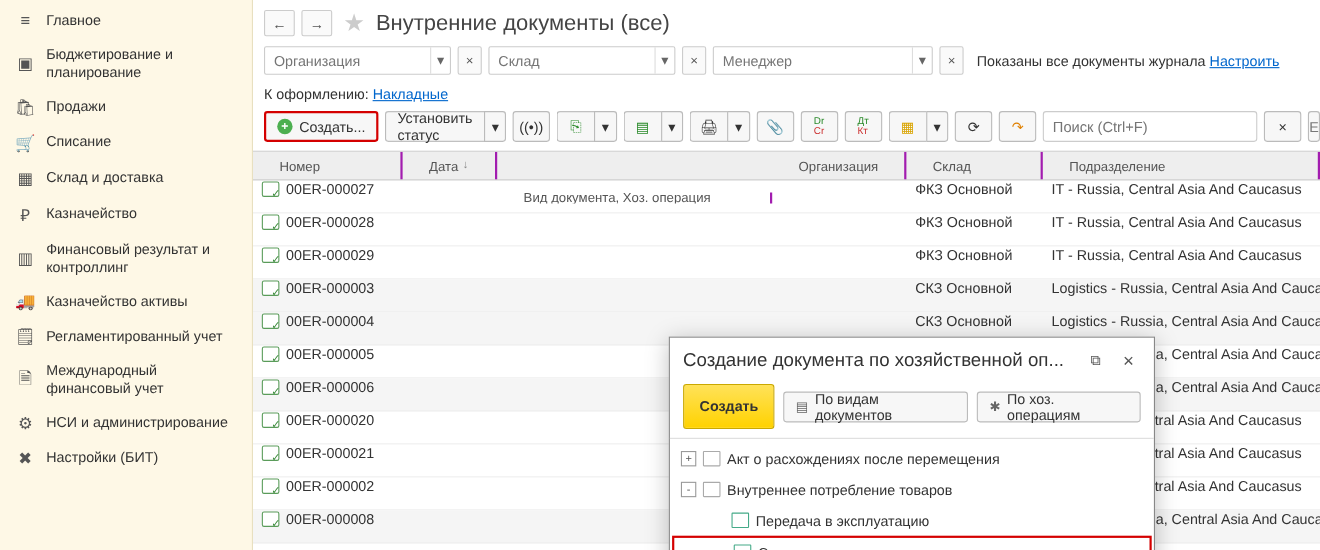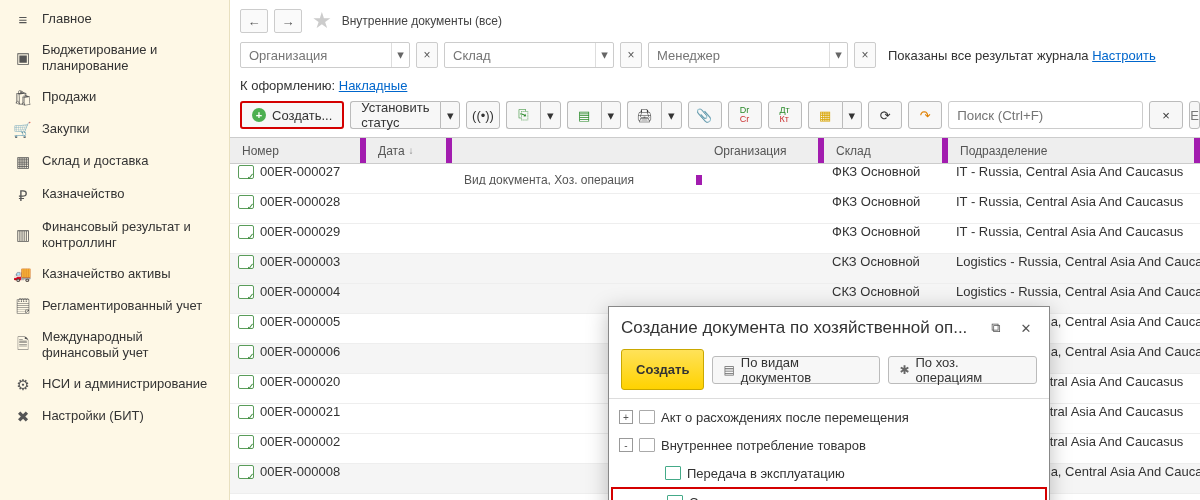--- a/index.html
+++ b/index.html
@@ -6,42 +6,42 @@
   html, body { margin:0; padding:0; font-family: Arial, sans-serif; font-size:13px; color:#333; background:#fff; }
   .root { display:flex; width:1200px; height:500px; overflow:hidden; }
   .sidebar { width:230px; background:#fef8e6; border-right:1px solid #e8e0c0; padding:4px 0; overflow:hidden; }
   .sb-item { display:flex; align-items:center; gap:10px; padding:7px 12px 7px 14px; cursor:pointer; color:#333; }
   .sb-icon { width:18px; display:flex; justify-content:center; color:#555; font-size:15px; }
   .sb-label { flex:1; line-height:1.25; }
   .main { flex:1; display:flex; flex-direction:column; position:relative; overflow:hidden; }
   .topbar { display:flex; align-items:center; gap:6px; padding:8px 10px 4px 10px; }
   .navbtn { width:28px; height:24px; border:1px solid #ccc; background:#fafafa; display:flex; align-items:center; justify-content:center; cursor:pointer; border-radius:2px; color:#555; }
   .star { color:#ccc; font-size:22px; margin:0 4px; }
-  .title { font-size:12px; color:#444;text-align:right; }
+  .title { font-size:20px; color:#444;text-align:right; }
   .filters { display:flex; align-items:center; gap:6px; padding:4px 10px 4px 10px; }
   .fbox { display:flex; align-items:center; border:1px solid #ccc; height:26px; background:#fff; border-radius:2px; }
   .fbox input { border:none; outline:none; padding:0 8px; height:24px; font-size:13px; background:transparent; }
   .fbox .dd { width:18px; text-align:center; border-left:1px solid #ddd; color:#666; height:24px; line-height:24px; cursor:pointer; }
   .xbtn { width:22px; height:26px; border:1px solid #ccc; background:#fafafa; display:flex; align-items:center; justify-content:center; cursor:pointer; border-radius:2px; color:#555; font-size:12px; }
   .hint { color:#333; margin-left:6px; }
   .link { color:#0066cc; text-decoration:underline; cursor:pointer; }
   .subline { padding:6px 10px 0px 10px; }
   .toolbar { display:flex; align-items:center; gap:6px; padding:8px 10px 8px 10px; flex-wrap:nowrap; }
   .tbtn { height:28px; border:1px solid #bbb; background:#f7f7f7; border-radius:3px; display:flex; align-items:center; padding:0 10px; gap:6px; cursor:pointer; font-size:13px; color:#333; }
   .tbtn.icon-only { padding:0 8px; min-width:34px; justify-content:center; }
   .tsplit { display:flex; }
   .tsplit .tbtn.left { border-top-right-radius:0; border-bottom-right-radius:0; border-right:none; }
   .tsplit .tbtn.right { border-top-left-radius:0; border-bottom-left-radius:0; padding:0 6px; min-width:20px; }
   .create-hi { border:2px solid #d40000 !important; }
   .plus-ic { width:14px; height:14px; border-radius:50%; background:#4caf50; color:#fff; display:flex; align-items:center; justify-content:center; font-size:11px; font-weight:bold; }
   .search { flex:1; display:flex; align-items:center; border:1px solid #ccc; height:28px; border-radius:3px; background:#fff; }
   .search input { flex:1; border:none; outline:none; padding:0 8px; background:transparent; }
   .table { flex:1; overflow:hidden; border-top:1px solid #ccc; position:relative; background:#fff; }
   .thead { display:flex; background:#eee; border-bottom:1px solid #ccc; height:26px; }
-  .th { padding:5px 12px; border-right:6px solid #a21caf; color:#555; font-size:12px; white-space:nowrap; overflow:hidden; display:flex; align-items:center; gap:4px; }
+  .th { padding:5px 24px; border-right:2px solid #a21caf; color:#555; font-size:12px; white-space:nowrap; overflow:hidden; display:flex; align-items:center; gap:4px; }
   .tbody { }
   .tr { display:flex; height:30px; align-items:flex-start; border-bottom:1px solid #eee; }
   .tr.alt { background:#f5f5f5; }
   .td { padding:0 8px; overflow:hidden; white-space:nowrap; display:flex; align-items:center; gap:6px; }
   .col-num { width:136px; }
   .col-date { width:86px; }
   .col-type { width:250px;margin-top:37px; }
   .col-org { width:122px; }
   .col-wh { width:124px; }
   .col-dept { flex:1; }
@@ -81,21 +81,21 @@
       <div class="sb-item">
         <span class="sb-icon">▣</span>
         <span class="sb-label">Бюджетирование и планирование</span>
       </div>
       <div class="sb-item">
         <span class="sb-icon">🛍</span>
         <span class="sb-label">Продажи</span>
       </div>
       <div class="sb-item">
         <span class="sb-icon">🛒</span>
-        <span class="sb-label">Закупки</span>
+        <span class="sb-label">Списание</span>
       </div>
       <div class="sb-item">
         <span class="sb-icon">▦</span>
         <span class="sb-label">Склад и доставка</span>
       </div>
       <div class="sb-item">
         <span class="sb-icon">₽</span>
         <span class="sb-label">Казначейство</span>
       </div>
       <div class="sb-item">
@@ -145,21 +145,21 @@
       </div>
       <div class="xbtn">×</div>
 
       <div class="fbox">
         <input style="width: 180px;" placeholder="Менеджер">
         <div class="dd">▾</div>
       </div>
       <div class="xbtn">×</div>
 
       <span class="hint">
-        <span>Показаны все результат журнала </span><span class="link">Настроить</span>
+        <span>Показаны все документы журнала </span><span class="link">Настроить</span>
       </span>
     </div>
 
     <div class="subline">
       <span>К оформлению: </span><span class="link">Накладные</span>
     </div>
 
     <div class="toolbar">
       <div class="tbtn create-hi">
         <span class="plus-ic">+</span>

